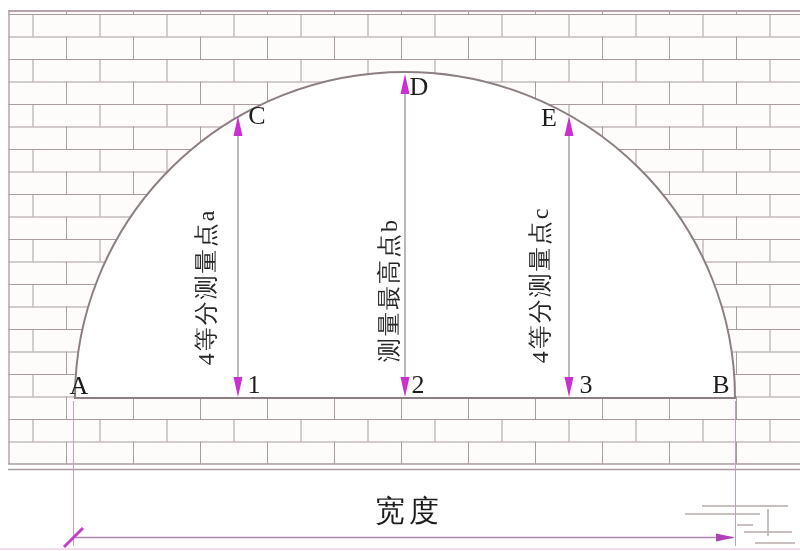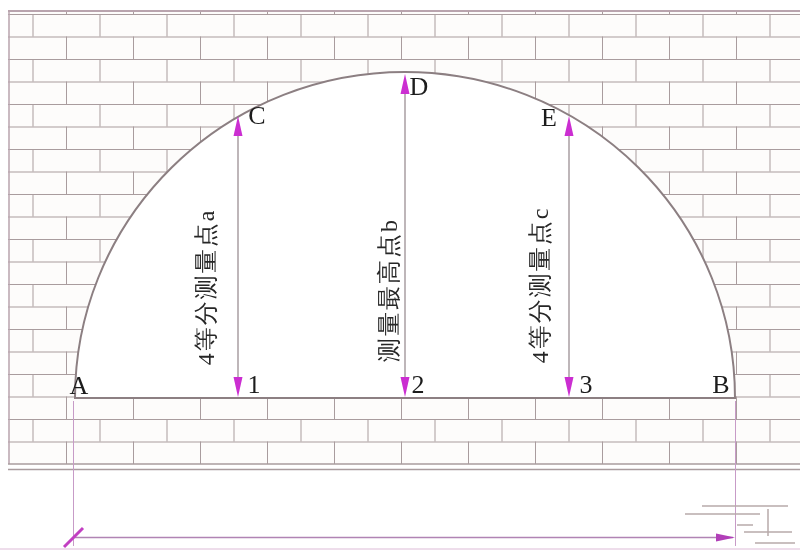--- a/index.html
+++ b/index.html
@@ -110,14 +110,15 @@
   <div class="marker" style="left:419px;top:87px;">D</div>
   <div class="marker" style="left:549px;top:118px;">E</div>
   <div class="marker" style="left:254px;top:385px;">1</div>
   <div class="marker" style="left:418px;top:385px;">2</div>
   <div class="marker" style="left:586px;top:385px;">3</div>
 
   <div class="vlabel" style="left:206px;top:287px;">4等分测量点a</div>
   <div class="vlabel" style="left:389px;top:290px;">测量最高点b</div>
   <div class="vlabel" style="left:540px;top:285px;">4等分测量点c</div>
 
+  <div class="width-label" style="left:409px;top:511px;">宽度</div>
 
 </div>
 
 </body></html>

